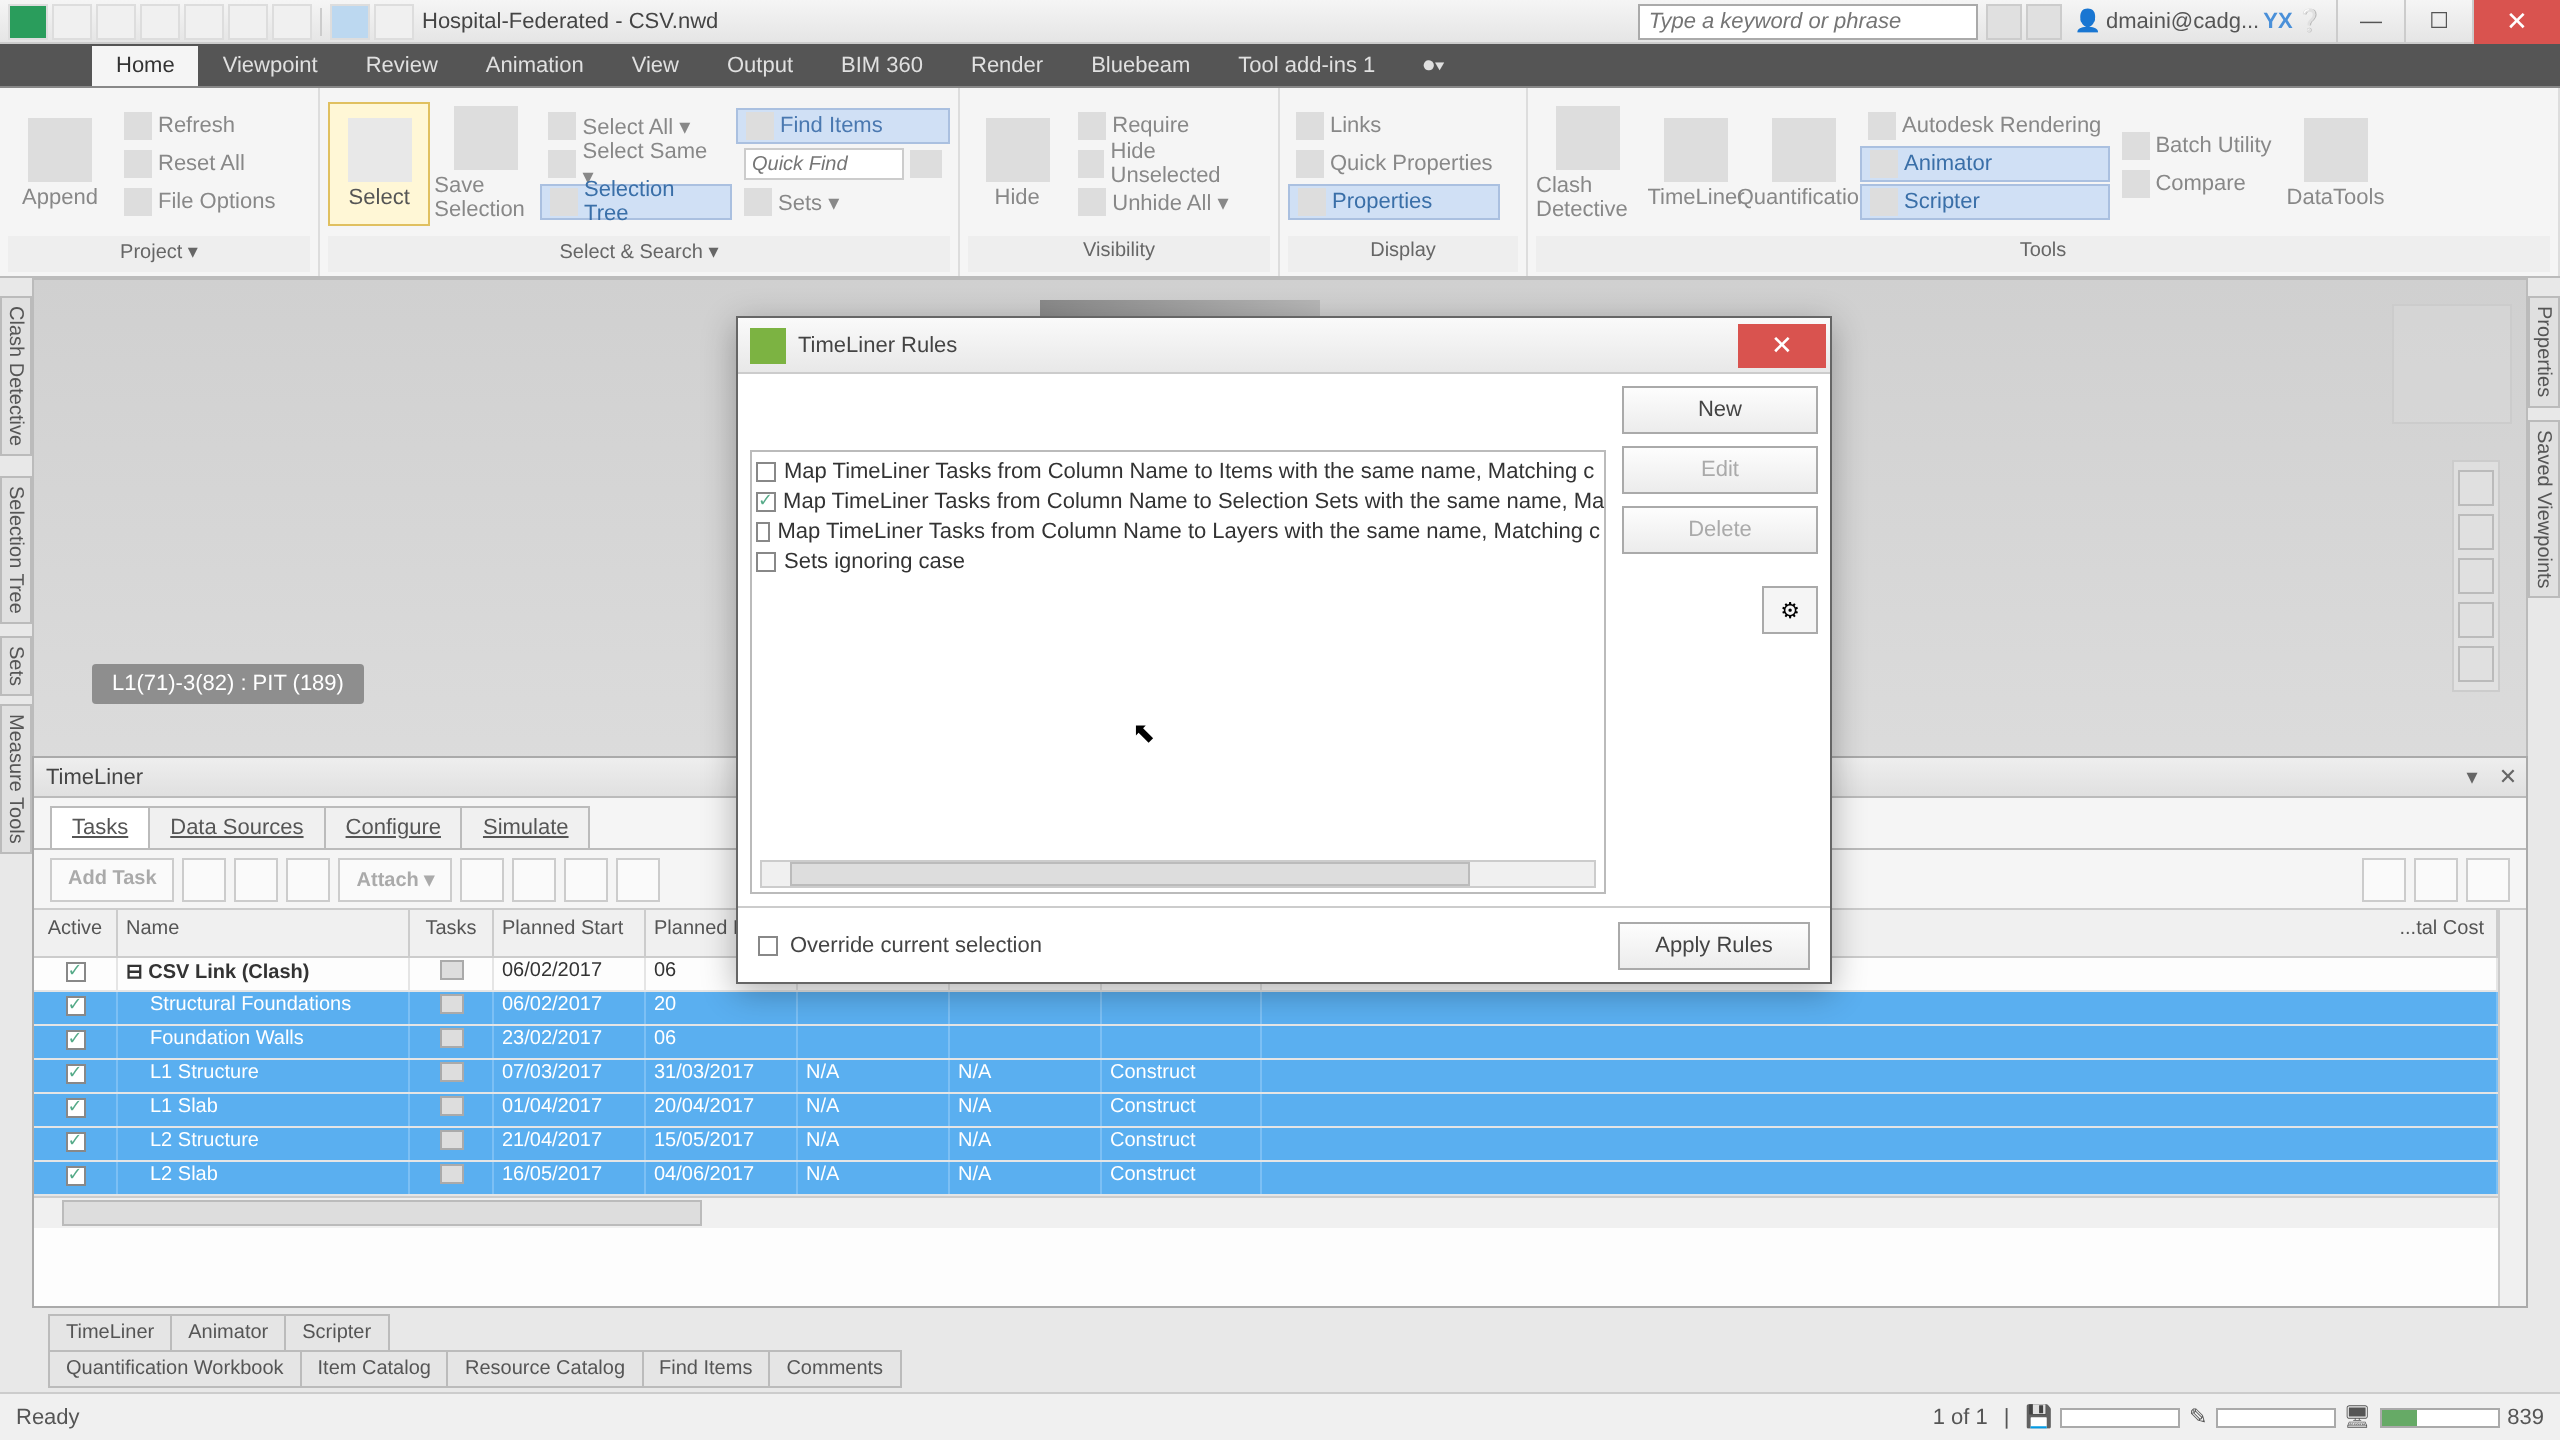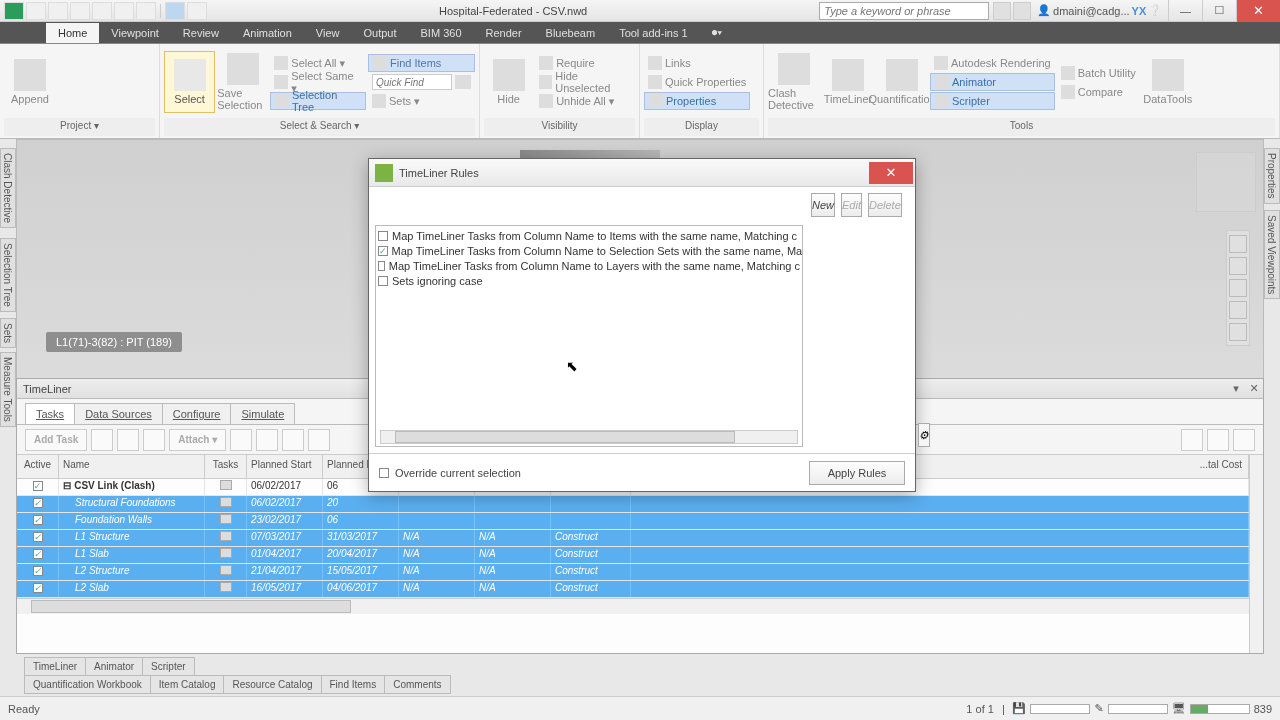--- a/index.html
+++ b/index.html
@@ -1,21 +1,21 @@
 <!DOCTYPE html>
 <html><head>
 <meta charset="utf-8">
 <style>
 * { margin:0; padding:0; box-sizing:border-box; font-family:"Segoe UI",Arial,sans-serif; font-size:11px; }
 body { width:1280px; height:720px; background:#e8e8e8; overflow:hidden; position:relative; }
 .title-bar { height:22px; background:linear-gradient(#f5f5f5,#e5e5e5); display:flex; align-items:center; border-bottom:1px solid #ccc; }
 .title-bar .qat { display:flex; gap:2px; padding:0 4px; }
 .title-bar .qat .qbtn { width:20px; height:18px; background:#f0f0f0; border:1px solid #ddd; }
 .title-bar .qsep { width:1px; background:#ccc; margin:2px 2px; }
-.title-bar .title-txt { flex:1; text-align:center; color:#444; }
+.title-bar .title-txt { flex:1; color:#444; }
 .title-bar .search { width:170px; height:18px; border:1px solid #aaa; background:#fff; margin:0 4px; padding:0 4px; color:#888; font-style:italic; }
 .title-bar .acct { color:#555; margin:0 6px; display:flex; align-items:center; gap:2px; }
 .title-bar .acct .yx { font-weight:bold; color:#4a90d9; }
 .wctrl { display:flex; }
 .wctrl div { width:34px; height:22px; display:flex; align-items:center; justify-content:center; border-left:1px solid #ccc; }
 .wctrl .min { color:#555; }
 .wctrl .max { color:#555; }
 .wctrl .close { background:#d9534f; color:#fff; width:44px; font-size:13px; }
 .ribbon-tabs { height:22px; background:#555; display:flex; align-items:flex-end; padding-left:46px; border-bottom:1px solid #888; }
 .rtab { padding:4px 12px; color:#e0e0e0; cursor:pointer; }
@@ -46,21 +46,21 @@
 .tl-tabs { height:26px; display:flex; align-items:flex-end; padding:4px 8px 0; gap:0; border-bottom:1px solid #bbb; background:#f5f5f5; }
 .tl-tab { padding:4px 10px; border:1px solid #bbb; background:#f0f0f0; border-bottom:none; color:#555; margin-right:-1px;text-decoration:underline; }
 .tl-tab.active { background:#fff; }
 .tl-tool { height:30px; background:#f5f5f5; border-bottom:1px solid #ccc; display:flex; align-items:center; padding:0 8px; gap:4px; }
 .tl-tbtn { height:22px; padding:0 8px; border:1px solid #ccc; background:#fafafa; color:#aaa; font-size:10px; display:flex; align-items:center; gap:3px;font-weight:bold; }
 .tl-grid { flex:1; overflow:hidden; }
 .tl-gh { display:flex; height:24px; background:#f0f0f0; border-bottom:1px solid #ccc; }
 .tl-gh div { border-right:1px solid #ccc; padding:4px; color:#555; font-size:10px; }
 .tl-gr { display:flex; height:17px; border-bottom:1px solid #e5e5e5; }
 .tl-gr div { border-right:1px solid #e5e5e5; padding:1px 4px; color:#333; font-size:10px; overflow:hidden; white-space:nowrap; }
-.tl-gr.sel { background:#5aaff0; color:#fff;font-style:italic; }
+.tl-gr.sel { background:#5aaff0; color:#fff; }
 .tl-gr.sel div { color:#fff; border-right-color:#7cc0f5; }
 .tl-chk { width:10px; height:10px; border:1px solid #888; background:#fff; display:inline-block; margin:1px 0; }
 .tl-chk.on::after { content:"✓"; color:#5a8; font-size:9px; position:relative; top:-3px; }
 .tl-sq { width:12px; height:10px; background:#ddd; border:1px solid #aaa; display:inline-block; }
 .col-act { width:42px; text-align:center; }
 .col-nm { width:146px; }
 .col-st { width:42px; text-align:center; }
 .col-ps { width:76px; }
 .col-pe { width:76px; }
 .col-as { width:76px; }
@@ -76,21 +76,21 @@
 .dialog { position:absolute; top:158px; left:368px; width:548px; height:334px; background:#fff; border:1px solid #666; box-shadow:0 4px 16px rgba(0,0,0,.3); display:flex; flex-direction:column; }
 .dlg-tb { height:28px; background:linear-gradient(#fafafa,#e8e8e8); display:flex; align-items:center; border-bottom:1px solid #ccc; }
 .dlg-tb .dico { width:18px; height:18px; background:#7cb342; margin:0 6px; }
 .dlg-tb .dtitle { flex:1; color:#444; }
 .dlg-tb .dclose { width:44px; height:22px; background:#d9534f; color:#fff; display:flex; align-items:center; justify-content:center; font-size:13px; margin-right:2px; }
 .dlg-body { flex:1; display:flex; padding:6px; gap:8px; }
 .dlg-list { flex:1; border:1px solid #bbb; background:#fff; padding:2px; overflow:hidden; position:relative;margin-top:32px; }
 .dlg-row { display:flex; align-items:center; gap:4px; height:15px; color:#333; white-space:nowrap; font-size:10px; }
 .dlg-hsb { position:absolute; bottom:2px; left:4px; right:4px; height:14px; background:#f0f0f0; border:1px solid #ccc; }
 .dlg-hsb .thumb { position:absolute; left:14px; width:340px; top:0; bottom:0; background:#ddd; border:1px solid #bbb; }
-.dlg-side { width:98px; display:flex; gap:6px;font-style:italic; }
+.dlg-side { width:98px; display:flex; flex-direction:column; gap:6px; }
 .dlg-btn { height:24px; border:1px solid #aaa; background:linear-gradient(#fdfdfd,#ececec); display:flex; align-items:center; justify-content:center; color:#444; }
 .dlg-btn.dis { color:#aaa; }
 .dlg-icobtn { width:28px; height:24px; border:1px solid #aaa; background:#f5f5f5; align-self:flex-end; display:flex; align-items:center; justify-content:center; }
 .dlg-foot { height:38px; border-top:1px solid #ccc; display:flex; align-items:center; padding:0 10px; gap:8px; }
 .dlg-foot .lbl { flex:1; color:#444; display:flex; align-items:center; gap:6px; }
 .dlg-foot .apply { width:96px; height:24px; border:1px solid #aaa; background:linear-gradient(#fdfdfd,#ececec); display:flex; align-items:center; justify-content:center; color:#444; }
 .cursor { position:absolute; top:358px; left:566px; font-size:14px; color:#000; z-index:99; }
 .vp-building { position:absolute; top:150px; left:520px; width:140px; height:44px; background:linear-gradient(120deg,#8a8a8a,#c0c0c0); }
 </style>
 </head>
@@ -140,20 +140,34 @@
   <div class="rtab">⏺▾</div>
 </div>
 
 <div class="ribbon-area">
   <div class="rpanel" style="width:160px">
     <div class="rbody">
       <div class="rbtn-lg">
           <div class="ico"></div>
           <span>Append</span>
         </div>
+      <div class="rcol">
+        <div class="rbtn-sm">
+            <div class="ico"></div>
+            <span>Refresh</span>
+          </div>
+        <div class="rbtn-sm">
+            <div class="ico"></div>
+            <span>Reset All</span>
+          </div>
+        <div class="rbtn-sm">
+            <div class="ico"></div>
+            <span>File Options</span>
+          </div>
+      </div>
     </div>
     <div class="rlabel">Project ▾</div>
   </div>
   <div class="rpanel" style="width:320px">
     <div class="rbody">
       <div class="rbtn-lg" style="background:#fff7d6;border:1px solid #e0c060">
           <div class="ico" style="background:#e8e8e8"></div>
           <span style="color:#555">Select</span>
         </div>
       <div class="rbtn-lg">

